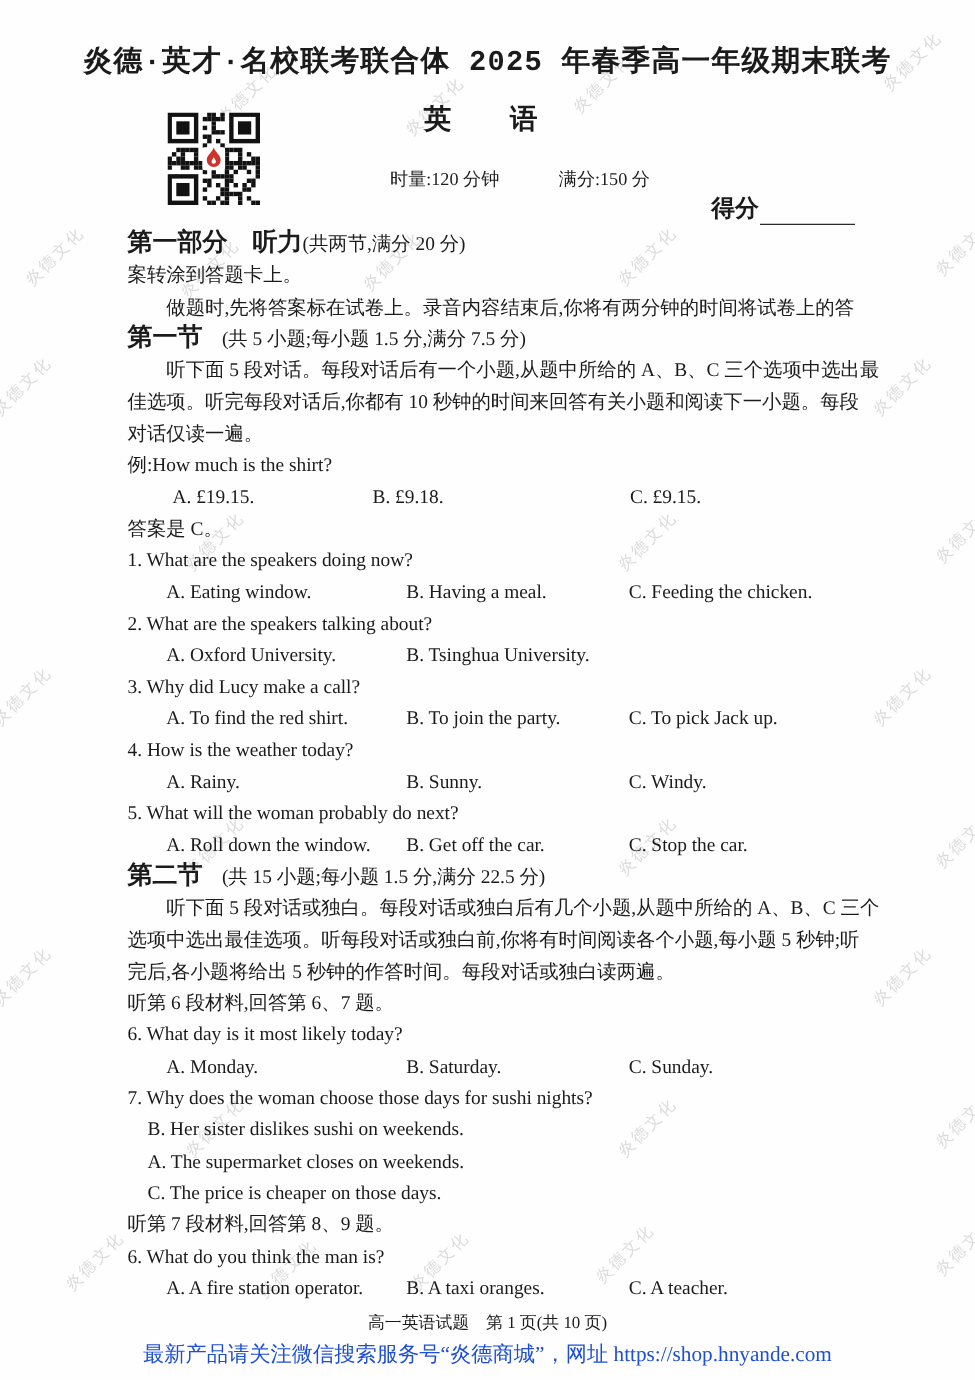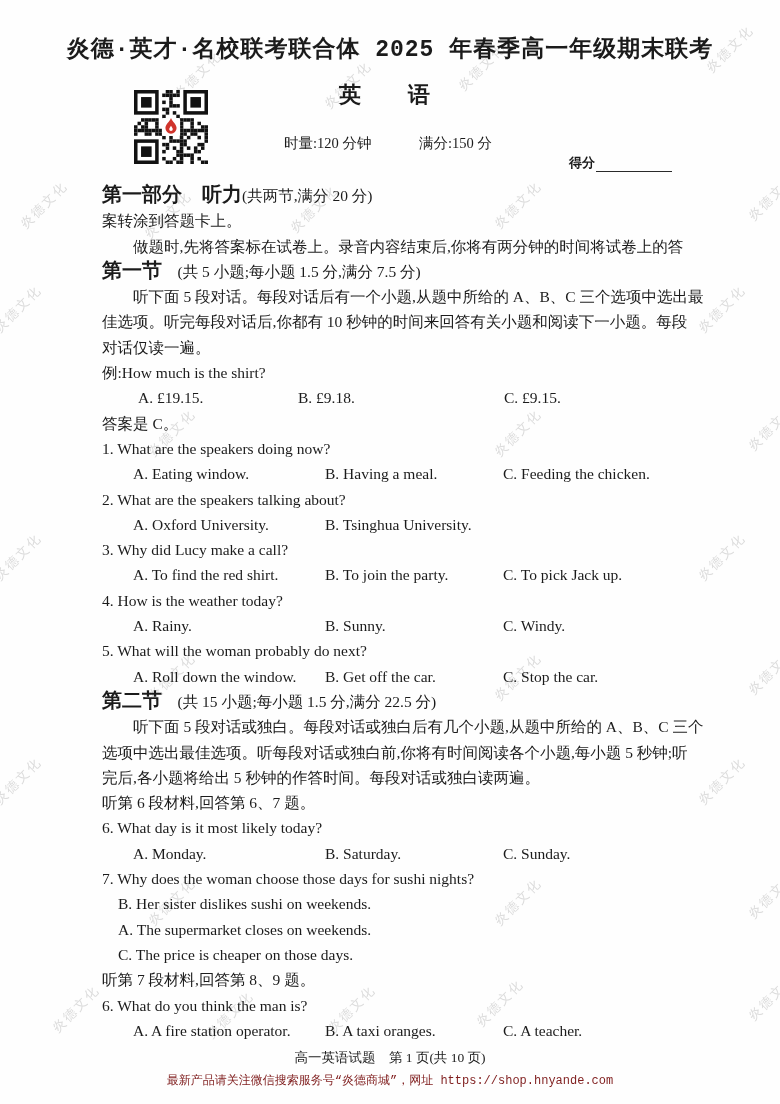--- a/index.html
+++ b/index.html
@@ -18,25 +18,25 @@
   .title{
     position:absolute;top:33px;left:0;right:0;text-align:center;
     font-size:23px;font-weight:700;letter-spacing:1px;
     font-family:Liberation Mono, monospace;
   }
   .qr{position:absolute;left:134px;top:90px;}
   .subject{
     position:absolute;left:339px;top:80px;font-size:22px;font-weight:700;
     font-family:"Liberation Sans","DejaVu Sans",sans-serif;letter-spacing:1px;
   }
-  .meta{position:absolute;top:134px;font-size:14.5px;}
+  .meta{position:absolute;top:134px;font-size:14.5px;margin-left:28px;}
   .meta.duration{left:284px;}
   .meta.fullscore{left:419px;}
   .score{
-    position:absolute;left:569px;top:154px;font-size:13px;font-weight:700;
+    position:absolute;left:569px;top:154px;font-size:19px;font-weight:700;
     font-family:"Liberation Sans","DejaVu Sans",sans-serif;
   }
   .score-line{
     display:inline-block;width:76px;border-bottom:1.4px solid #2a2a2a;
     height:14px;margin-left:1px;vertical-align:bottom;
   }
   
   .content{
     position:absolute;left:102px;top:183px;width:576px;
     font-size:15.5px;
@@ -56,22 +56,22 @@
   .options.example .opt.b{left:196px;}
   .options.example .opt.c{left:402px;}
   .option-line{padding-left:16px;}
   
   .page-info{
     position:absolute;top:1049px;left:0;right:0;text-align:center;
     font-size:13.5px;
   }
   .promo{
     position:absolute;top:1072px;left:0;right:0;text-align:center;
-    font-size:12px;color:#7f1d1d;
-    font-family:Liberation Mono, monospace;
+    font-size:17px;color:#1d4ed8;
+    font-family:Liberation Serif, serif;
   }
 </style>
 </head>
 <body>
 
 <div class="page">
 
   <div id="wm-layer">
       <span class="wm" style="left: 168px; top: 66px;">炎德文化</span>
       <span class="wm" style="left: 318px; top: 76px;">炎德文化</span>

